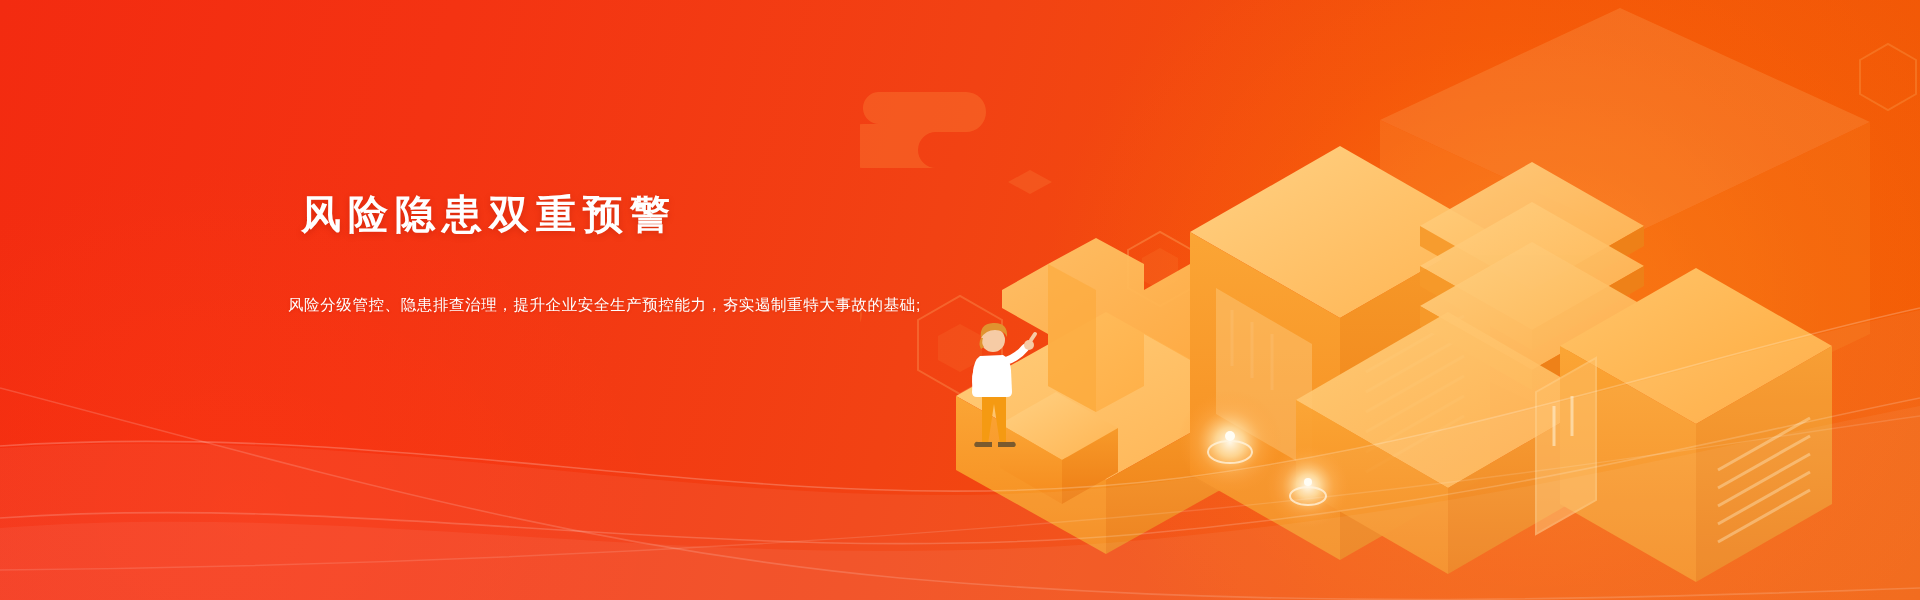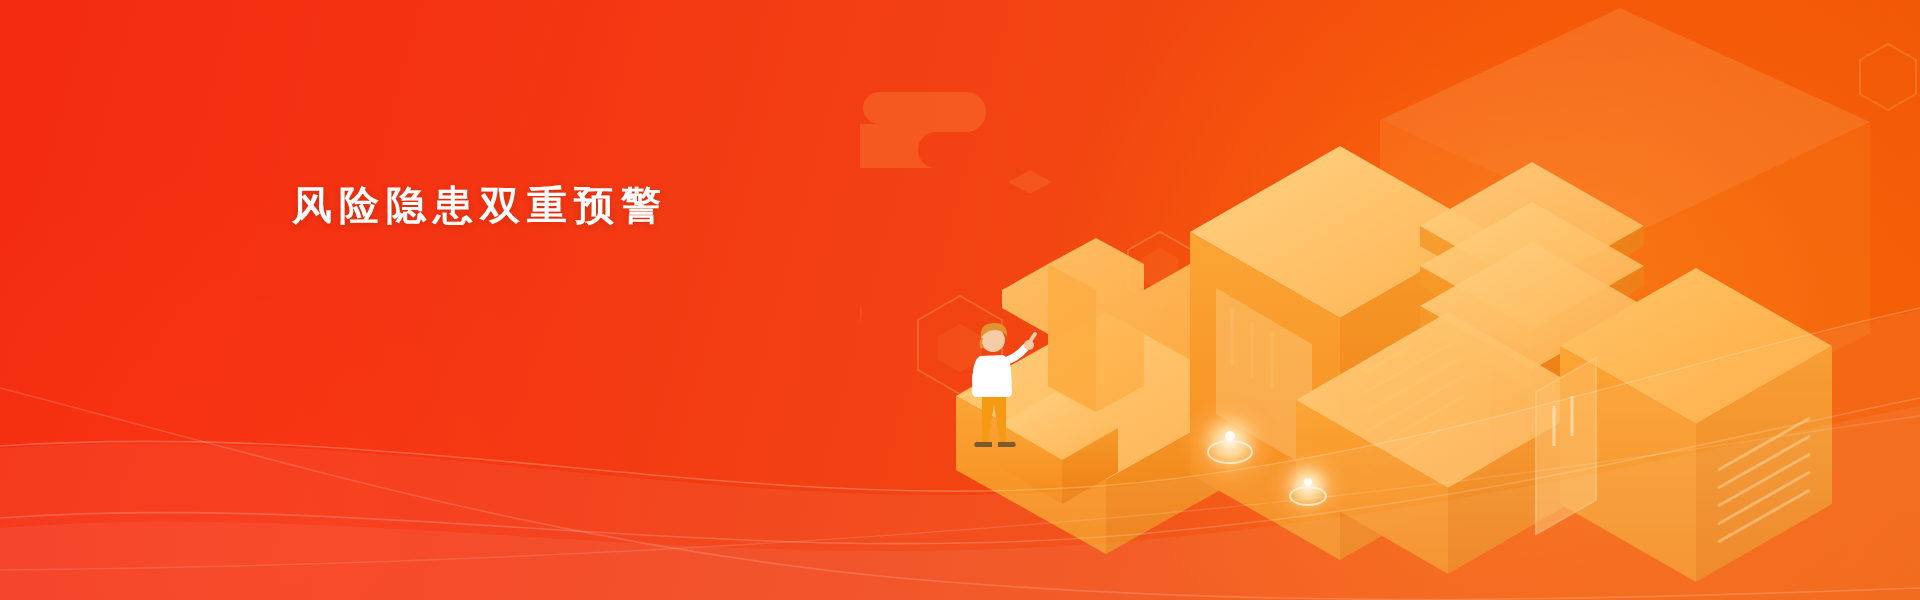--- a/index.html
+++ b/index.html
@@ -34,21 +34,21 @@
   .illus{position:absolute; left:860px; top:0; width:1060px; height:600px; pointer-events:none;}
 
   
   .copy{
     position:absolute;
     left:288px;
     top:178px;
     width:700px;
   }
   .headline{
-    margin:4px;
+    margin:13px;
     font-size:40px;
     line-height:1.15;
     font-weight:700;
     color:#ffffff;
     letter-spacing:7px;
     white-space:nowrap;
     text-shadow:0 2px 6px rgba(150,20,0,.28);
   }
   .sub{
     margin:52px 0 0 0;
@@ -259,16 +259,17 @@
     <path d="M0 258 C 360 230 700 306 1120 272 C 1470 242 1720 174 1920 136 L1920 330 L0 330 Z" fill="#FFFFFF" opacity=".055"></path>
     <path d="M0 176 C 430 148 780 258 1180 208 C 1460 172 1700 86 1920 38" fill="none" stroke="#FFFFFF" stroke-opacity=".22" stroke-width="1.6"></path>
     <path d="M0 248 C 380 222 720 300 1140 264 C 1480 234 1730 166 1920 128" fill="none" stroke="#FFFFFF" stroke-opacity=".18" stroke-width="1.6"></path>
     <path d="M0 118 C 300 196 560 276 900 308 C 1260 340 1600 330 1920 318" fill="none" stroke="#FFFFFF" stroke-opacity=".16" stroke-width="1.6"></path>
     <path d="M0 300 C 420 296 820 276 1220 238 C 1540 206 1760 168 1920 146" fill="none" stroke="#FFFFFF" stroke-opacity=".13" stroke-width="1.4"></path>
   </svg>
 
   <div class="copy">
     <h1 class="headline">风险隐患双重预警</h1>
     <p class="sub">
+      <span class="line">风险分级管控、隐患排查治理，提升企业安全生产预控能力，夯实遏制重特大事故的基础;</span>
     </p>
   </div>
 
 </div>
 
 </body></html>

